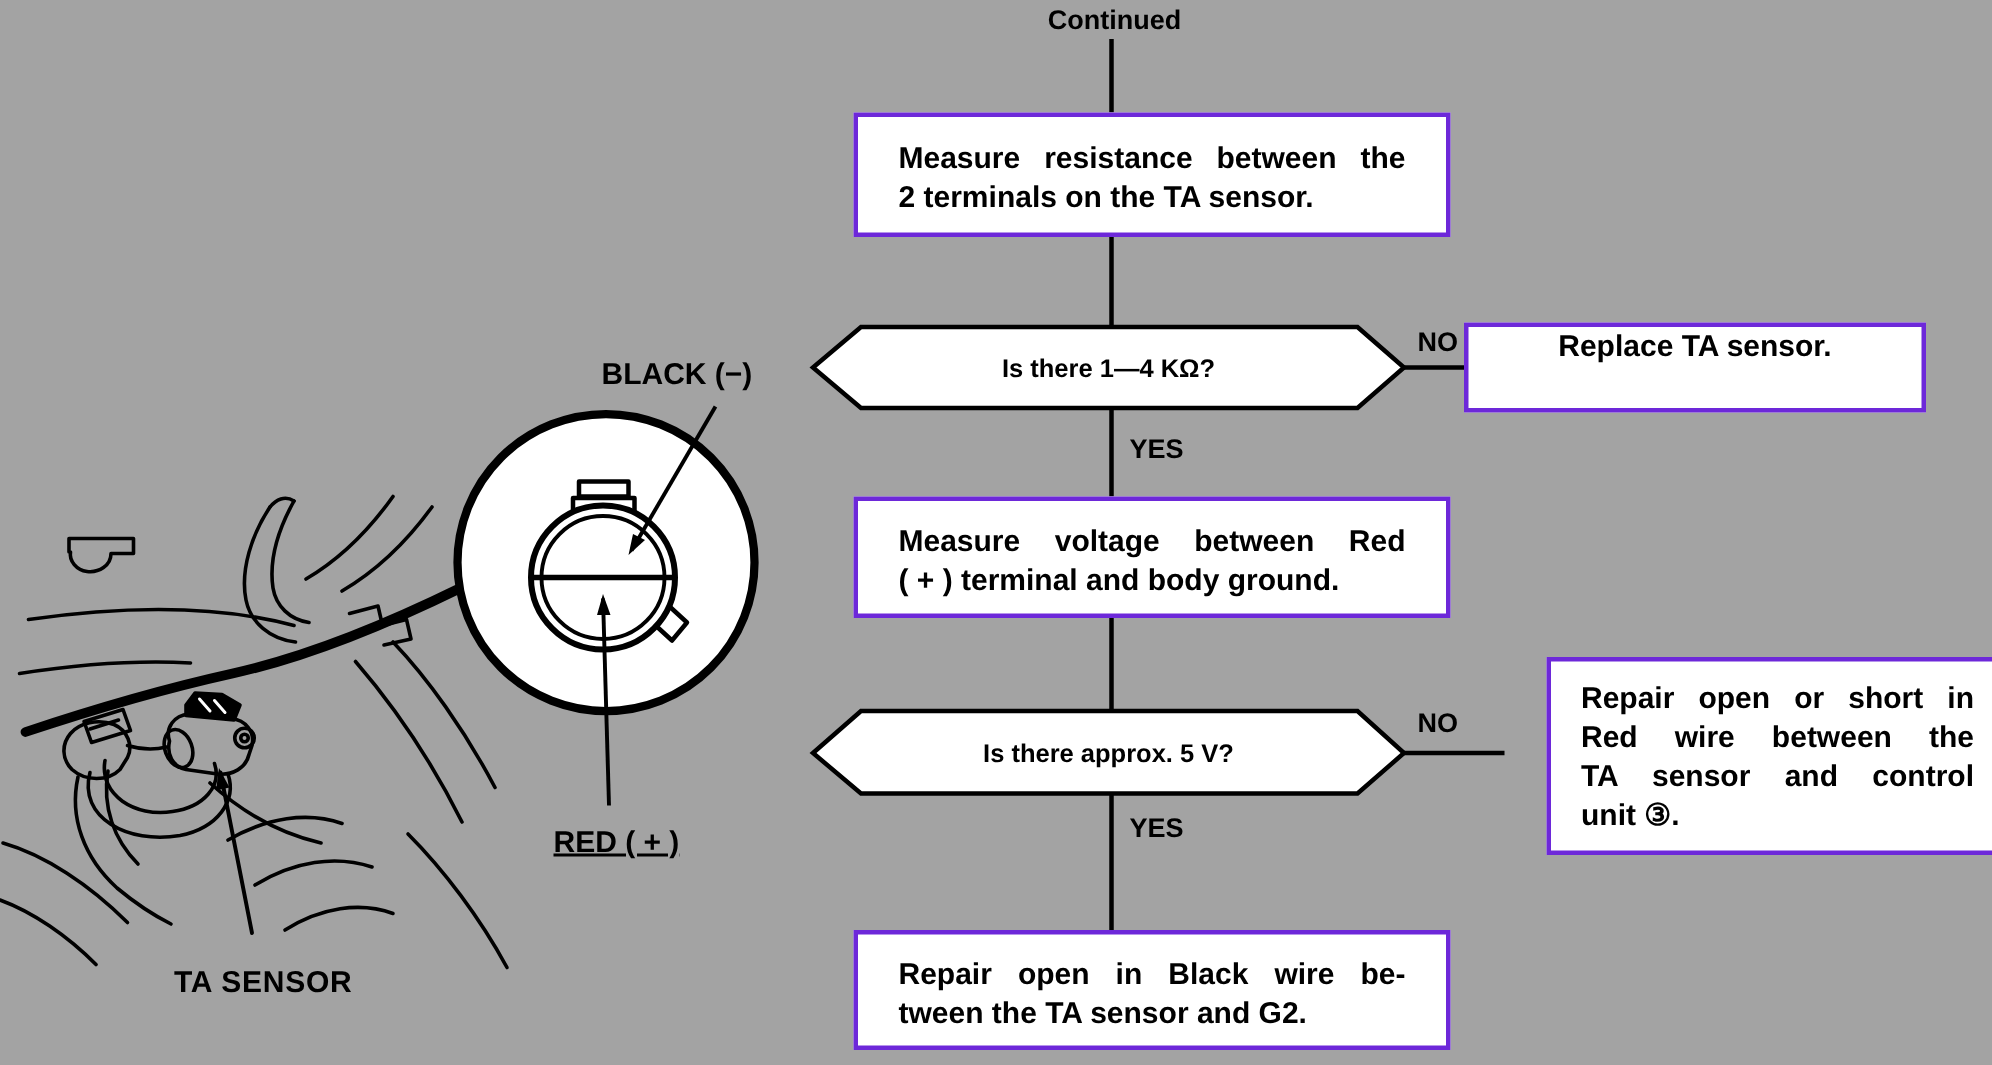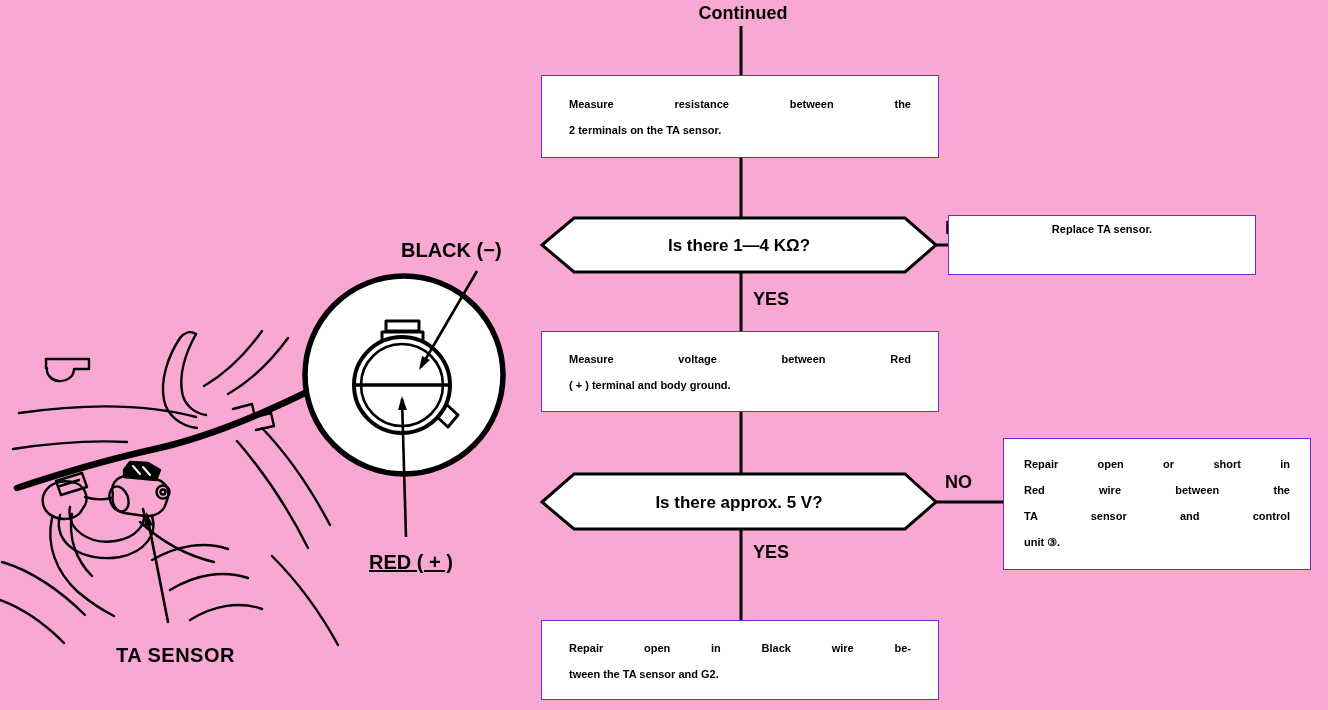--- a/index.html
+++ b/index.html
@@ -1,25 +1,25 @@
 <!DOCTYPE html>
 <html><head>
 <meta charset="utf-8">
 <style>
   html,body { margin:0; padding:0; background:#ffffff; }
   .canvas {
-    position:relative; width:1328px; height:710px; background:#f9a8d4;
+    position:relative; width:1328px; height:710px; background:#a3a3a3;
     color:#000; font-family:"Liberation Sans", sans-serif; overflow:hidden;
   }
   svg.art { position:absolute; left:0; top:0; }
 
   
   .pbox {
     position:absolute; box-sizing:border-box; background:#fff;
-    border:1px solid #6d28d9; font-size:11px; font-weight:700; line-height:26px;
+    border:3px solid #6d28d9; font-size:20px; font-weight:700; line-height:26px;margin-left:28px;
   }
   .pbox .jline { text-align:justify; text-align-last:justify; }
   .pbox .lline { text-align:left; }
   .box-measure-resistance { left:541px; top:75px;  width:398px; height:83px;  padding:15px 27px 0 27px; }
   .box-measure-voltage    { left:541px; top:331px; width:398px; height:81px;  padding:14px 27px 0 27px; }
   .box-repair-black       { left:541px; top:620px; width:398px; height:80px;  padding:14px 27px 0 27px; }
   .box-replace            { left:948px; top:215px; width:308px; height:60px;
                             display:flex; align-items:flex-start; justify-content:center; }
   .box-repair-red         { left:1003px; top:438px; width:308px; height:132px; padding:12px 20px 12px 20px; }
 

